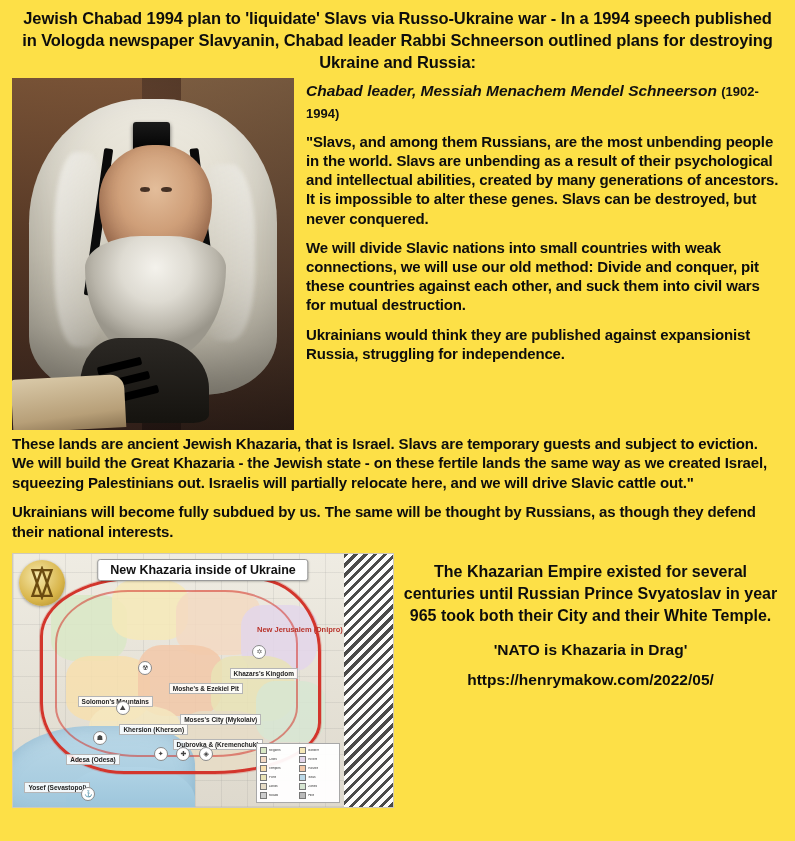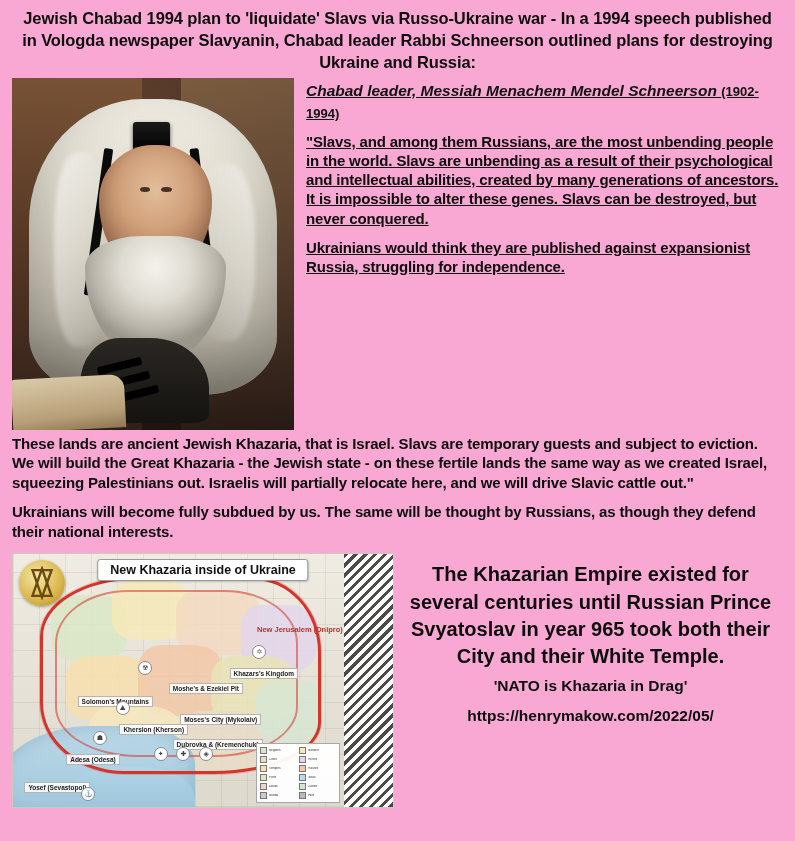--- a/index.html
+++ b/index.html
@@ -13,21 +13,21 @@
     font-family: "Liberation Sans", sans-serif;
     color: #111;
     overflow: hidden;
     position: relative;
   }
 
   .page {
     width: 795px;
     height: 841px;
     position: relative;
-    background: #f9a8d4;
+    background: #fde047;
     padding: 6px 10px 0 10px;
   }
 
   
   .headline {
     text-align: center;
     font-weight: bold;
     font-size: 16.5px;
     line-height: 1.33;
     letter-spacing: -0.1px;
@@ -170,21 +170,20 @@
     width: 40%; height: 15%;
     background: linear-gradient(175deg, #d9c9a8 0%, #b79f78 70%, #8d7654 100%);
     border-radius: 4px 14px 0 0;
     transform: rotate(-3deg);
   }
 
   .quote-col {
     flex: 1 1 auto;
     padding-right: 4px;
     padding-top: 2px;
-    text-decoration: underline;
   }
   .attribution {
     font-style: italic;
     font-size: 15.5px;
     line-height: 1.42;
     font-weight: bold;
     color: #111;
     margin: 0 0 8px 0;
   }
   .attribution .years {
@@ -368,23 +367,23 @@
   }
 
   
   .lower-right {
     flex: 1 1 auto;
     text-align: center;
     padding: 8px 4px 0 4px;
   }
   .lr-para {
     font-weight: bold;
-    font-size: 20px;
+    font-size: 16px;
     line-height: 1.36;
-    margin: 0 0 7px 0;
+    margin: 0 0 14px 0;
     color: #0d0d0d;
   }
   .lr-slogan {
     font-weight: bold;
     font-size: 15.5px;
     margin: 0 0 10px 0;
     color: #0d0d0d;
   }
   .lr-link {
     font-weight: bold;
@@ -427,20 +426,21 @@
       <div class="ph-armband-3"></div>
       <div class="ph-book"></div>
     </div>
 
     <div class="quote-col">
       <div class="attribution">
         <span>Chabad leader, Messiah Menachem Mendel Schneerson</span>
         <span class="years">(1902-1994)</span>
       </div>
       <p class="quote-p">"Slavs, and among them Russians, are the most unbending people in the world. Slavs are unbending as a result of their psychological and intellectual abilities, created by many generations of ancestors. It is impossible to alter these genes. Slavs can be destroyed, but never conquered.</p>
+      <p class="quote-p">We will divide Slavic nations into small countries with weak connections, we will use our old method: Divide and conquer, pit these countries against each other, and suck them into civil wars for mutual destruction.</p>
       <p class="quote-p">Ukrainians would think they are published against expansionist Russia, struggling for independence.</p>
     </div>
   </div>
 
   <div class="wide">
     <p>These lands are ancient Jewish Khazaria, that is Israel. Slavs are temporary guests and subject to eviction. We will build the Great Khazaria - the Jewish state - on these fertile lands the same way as we created Israel, squeezing Palestinians out. Israelis will partially relocate here, and we will drive Slavic cattle out."</p>
     <p>Ukrainians will become fully subdued by us. The same will be thought by Russians, as though they defend their national interests.</p>
   </div>
 
   <div class="lower">

